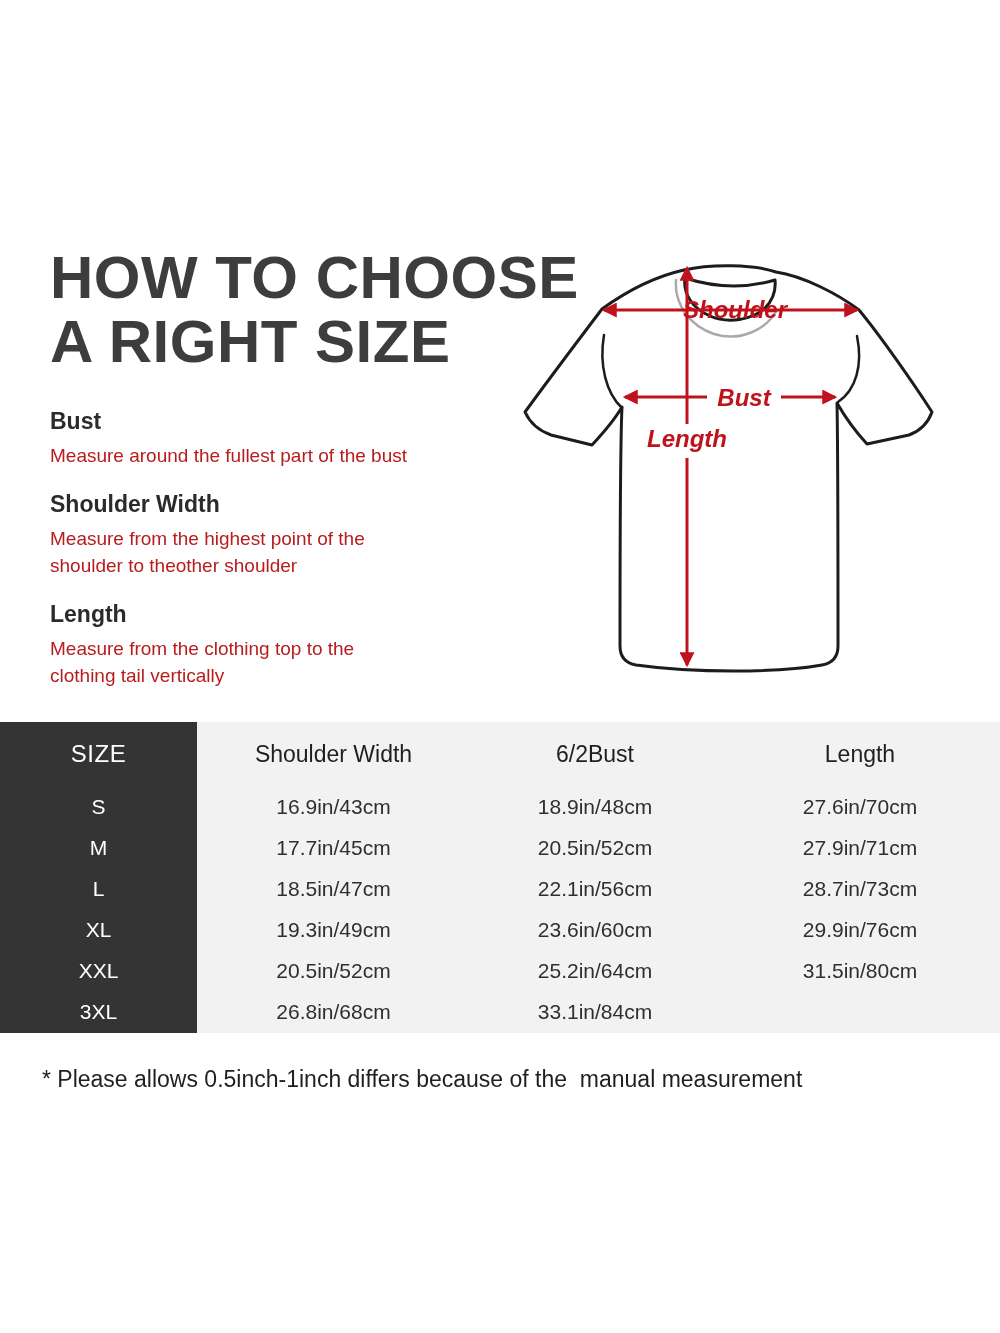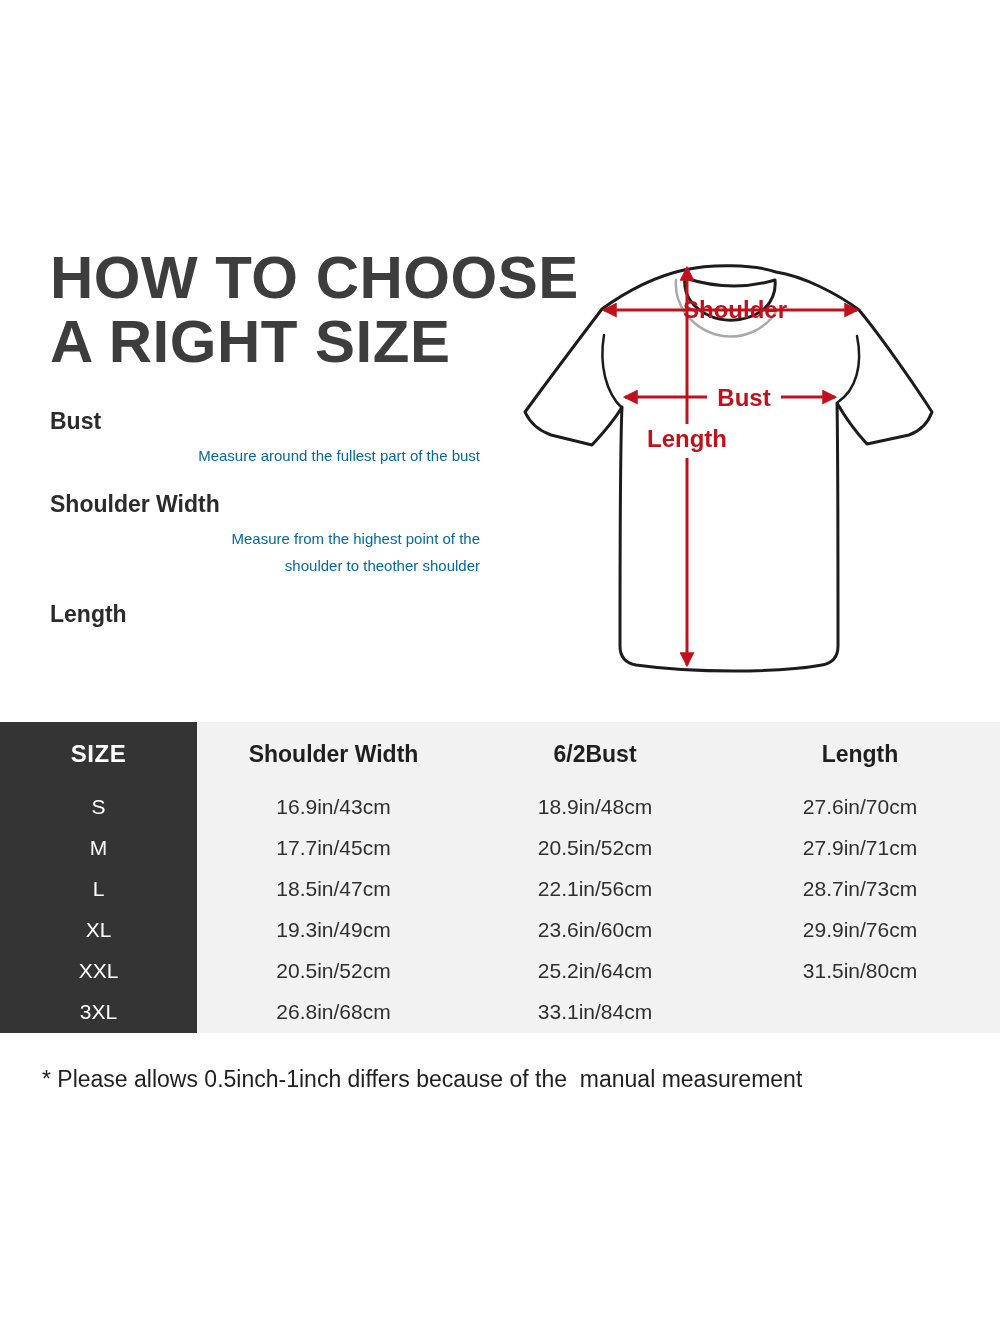--- a/index.html
+++ b/index.html
@@ -28,32 +28,31 @@
     width: 430px;
   }
   .guide-section { margin-bottom: 22px; }
   .guide-heading {
     font-size: 23px;
     font-weight: bold;
     color: #2b2b2b;
     margin-bottom: 7px;
   }
   .guide-body {
-    font-size: 15px;
+    font-size: 19px;
     line-height: 27px;
-    color: #0369a1;
+    color: #b91c1c;
     white-space: pre-line;
-    text-align: right;
   }
 
   
   .diagram {
     position: absolute;
     left: 498px; top: 250px;
-    width: 452px; height: 442px;
+    width: 452px; height: 442px; font-style: italic;
   }
   .diagram svg { width: 100%; height: 100%; display: block; }
   .diagram text {
     font-family: "Liberation Sans", "DejaVu Sans", sans-serif;
     font-weight: bold;
     font-size: 24px;
   }
 
   
   .size-table {
@@ -66,21 +65,21 @@
     background: #f2f2f2;
   }
   .cell {
     display: flex;
     align-items: center;
     justify-content: center;
     font-size: 21px;
     color: #2f2f2f;
   }
   .cell.dark { background: #343434; color: #ffffff; }
-  .cell.th { font-weight: bold; font-size: 23px; color: #1f1f1f; }
+  .cell.th { font-weight: normal; font-size: 23px; color: #1f1f1f; }
   .cell.th.dark { color: #ffffff; font-size: 24px; letter-spacing: 0.5px; }
 
   
   .footnote {
     position: absolute;
     left: 42px; top: 1066px;
     font-size: 23px;
     color: #1f1f1f;
     white-space: pre;
   }
@@ -96,20 +95,22 @@
     <div class="guide-heading">Bust</div>
     <div class="guide-body">Measure around the fullest part of the bust</div>
   </div>
   <div class="guide-section">
     <div class="guide-heading">Shoulder Width</div>
     <div class="guide-body">Measure from the highest point of the
 shoulder to theother shoulder</div>
   </div>
   <div class="guide-section">
     <div class="guide-heading">Length</div>
+    <div class="guide-body">Measure from the clothing top to the
+clothing tail vertically</div>
   </div>
 </div>
 
 <div class="diagram">
   <svg viewBox="0 0 452 442">
     <defs>
       <marker id="arr" viewBox="0 0 10 10" refX="8.5" refY="5" markerWidth="5" markerHeight="5" orient="auto-start-reverse">
         <path d="M0,0 L10,5 L0,10 Z" fill="#c0121c"></path>
       </marker>
     </defs>

